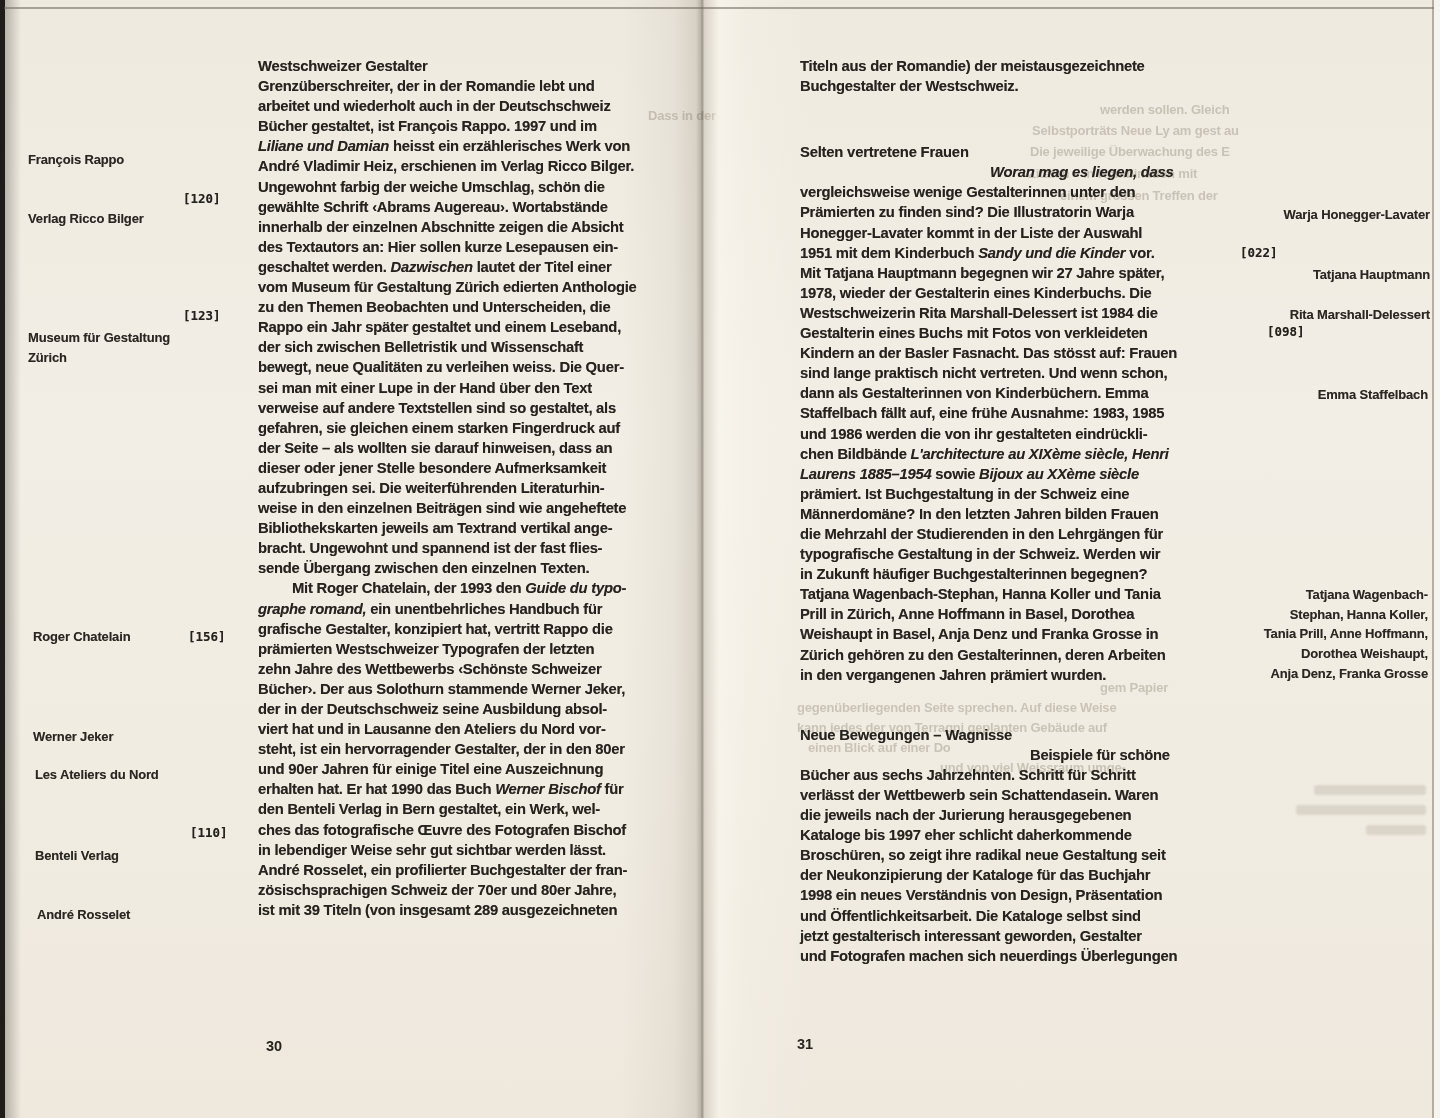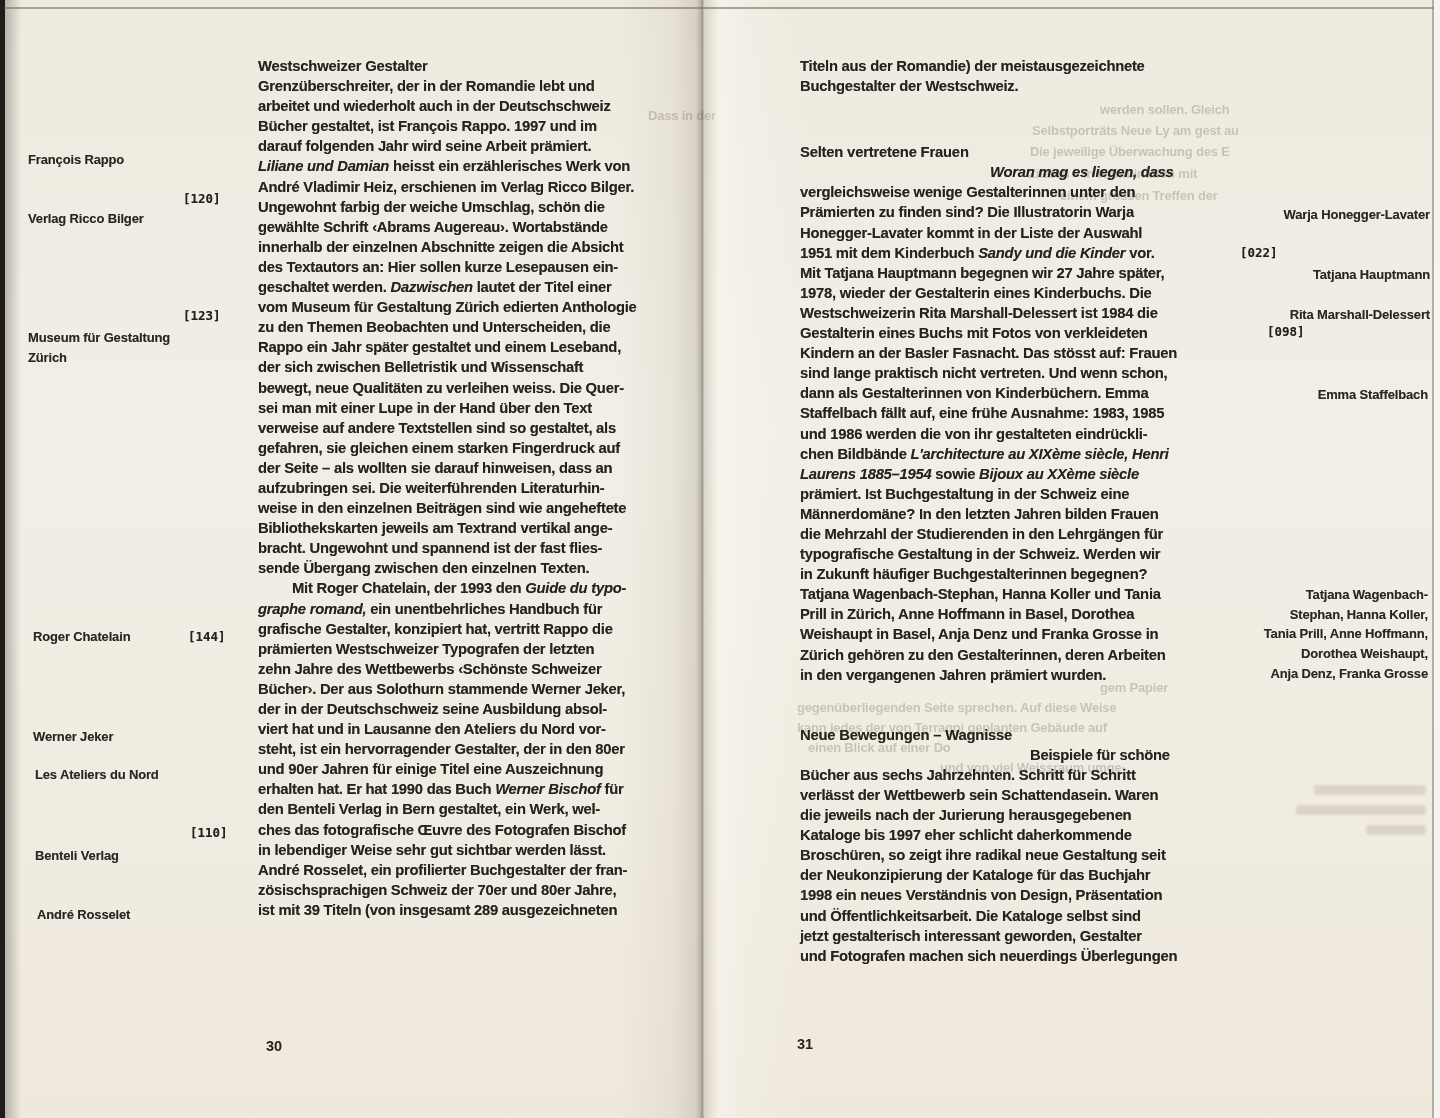--- a/index.html
+++ b/index.html
@@ -87,37 +87,37 @@
       <div class="smudge" style="top: 785px; right: 14px; width: 112px;"></div>
       <div class="smudge" style="top: 805px; right: 14px; width: 130px;"></div>
       <div class="smudge" style="top: 825px; right: 14px; width: 60px;"></div>
     </div>
 
   <div class="col" id="left-col">
       <div class="line h">Westschweizer Gestalter</div>
       <div class="line b">Grenzüberschreiter, der in der Romandie lebt und</div>
       <div class="line b">arbeitet und wiederholt auch in der Deutschschweiz</div>
       <div class="line b">Bücher gestaltet, ist François Rappo. 1997 und im</div>
-      <div class="line b">darauf folgenden Jahr wird seine Arbeit prämiert.</div>
       <div class="line b"><span class="it">Liliane und Damian</span><span> heisst ein erzählerisches Werk von</span></div>
       <div class="line b">André Vladimir Heiz, erschienen im Verlag Ricco Bilger.</div>
       <div class="line b">Ungewohnt farbig der weiche Umschlag, schön die</div>
       <div class="line b">gewählte Schrift ‹Abrams Augereau›. Wortabstände</div>
       <div class="line b">innerhalb der einzelnen Abschnitte zeigen die Absicht</div>
       <div class="line b">des Textautors an: Hier sollen kurze Lesepausen ein-</div>
       <div class="line b"><span>geschaltet werden. </span><span class="it">Dazwischen</span><span> lautet der Titel einer</span></div>
       <div class="line b">vom Museum für Gestaltung Zürich edierten Anthologie</div>
       <div class="line b">zu den Themen Beobachten und Unterscheiden, die</div>
       <div class="line b">Rappo ein Jahr später gestaltet und einem Leseband,</div>
       <div class="line b">der sich zwischen Belletristik und Wissenschaft</div>
       <div class="line b">bewegt, neue Qualitäten zu verleihen weiss. Die Quer-</div>
       <div class="line b">sei man mit einer Lupe in der Hand über den Text</div>
       <div class="line b">verweise auf andere Textstellen sind so gestaltet, als</div>
       <div class="line b">gefahren, sie gleichen einem starken Fingerdruck auf</div>
       <div class="line b">der Seite – als wollten sie darauf hinweisen, dass an</div>
+      <div class="line b">dieser oder jener Stelle besondere Aufmerksamkeit</div>
       <div class="line b">aufzubringen sei. Die weiterführenden Literaturhin-</div>
       <div class="line b">weise in den einzelnen Beiträgen sind wie angeheftete</div>
       <div class="line b">Bibliothekskarten jeweils am Textrand vertikal ange-</div>
       <div class="line b">bracht. Ungewohnt und spannend ist der fast flies-</div>
       <div class="line b">sende Übergang zwischen den einzelnen Texten.</div>
       <div class="line b" style="padding-left: 34px;"><span>Mit Roger Chatelain, der 1993 den </span><span class="it">Guide du typo-</span></div>
       <div class="line b"><span class="it">graphe romand,</span><span> ein unentbehrliches Handbuch für</span></div>
       <div class="line b">grafische Gestalter, konzipiert hat, vertritt Rappo die</div>
       <div class="line b">prämierten Westschweizer Typografen der letzten</div>
       <div class="line b">zehn Jahre des Wettbewerbs ‹Schönste Schweizer</div>
@@ -184,21 +184,21 @@
   <div id="notes">
       <div class="note" style="top: 150px; left: 28px;">François Rappo</div>
       <div class="note mono" style="top: 189px; left: 183px;">[120]</div>
       <div class="note" style="top: 209px; left: 28px;">Verlag Ricco Bilger</div>
       <div class="note mono" style="top: 306px; left: 183px;">[123]</div>
       <div class="note" style="top: 328px; left: 28px;">
         <div>Museum für Gestaltung</div>
         <div>Zürich</div>
       </div>
       <div class="note" style="top: 627px; left: 33px;">Roger Chatelain</div>
-      <div class="note mono" style="top: 627px; left: 188px;">[144]</div>
+      <div class="note mono" style="top: 627px; left: 188px;">[156]</div>
       <div class="note" style="top: 727px; left: 33px;">Werner Jeker</div>
       <div class="note" style="top: 765px; left: 35px;">Les Ateliers du Nord</div>
       <div class="note mono" style="top: 823px; left: 190px;">[110]</div>
       <div class="note" style="top: 846px; left: 35px;">Benteli Verlag</div>
       <div class="note" style="top: 905px; left: 37px;">André Rosselet</div>
       <div class="note right" style="top: 205px; right: 10px;">Warja Honegger-Lavater</div>
       <div class="note mono" style="top: 243px; left: 1240px;">[022]</div>
       <div class="note right" style="top: 265px; right: 10px;">Tatjana Hauptmann</div>
       <div class="note right" style="top: 305px; right: 10px;">Rita Marshall-Delessert</div>
       <div class="note mono" style="top: 322px; left: 1240px; margin-left: 27px;">[098]</div>

